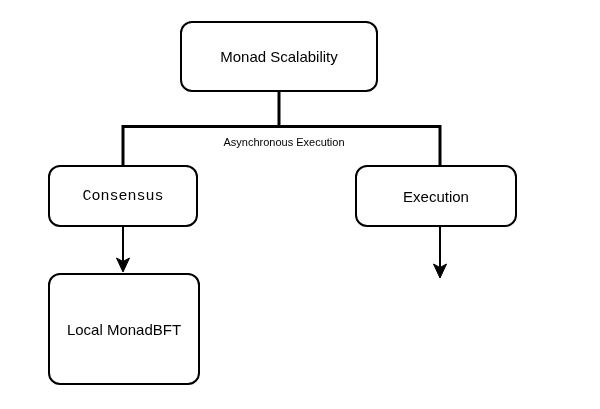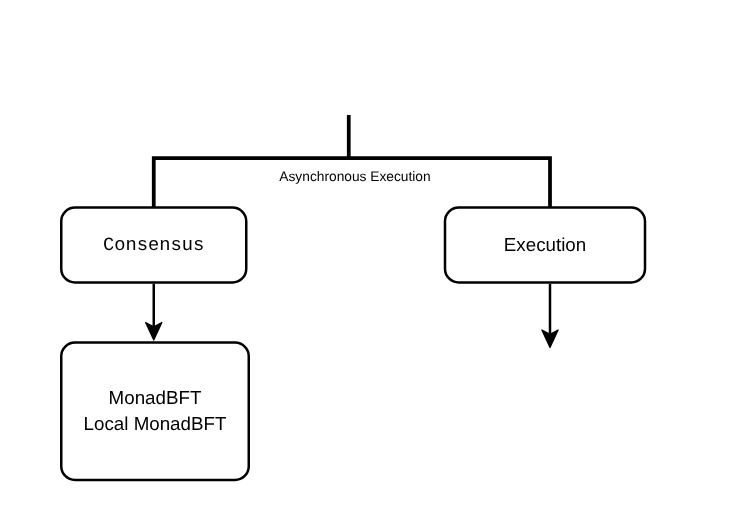--- a/index.html
+++ b/index.html
@@ -71,30 +71,32 @@
 
     <path d="M123 166 L123 126.5 L440 126.5 L440 166" stroke="#000000" stroke-width="3" fill="none" stroke-linejoin="miter"></path>
 
     <path d="M123 227 L123 261" stroke="#000000" stroke-width="2" fill="none"></path>
     <path d="M123 272 L116.5 258 L123 261.5 L129.5 258 Z" fill="#000000" stroke="#000000" stroke-width="1" stroke-linejoin="round"></path>
 
     <path d="M440 227 L440 267" stroke="#000000" stroke-width="2" fill="none"></path>
     <path d="M440 278 L433.5 264 L440 267.5 L446.5 264 Z" fill="#000000" stroke="#000000" stroke-width="1" stroke-linejoin="round"></path>
   </svg>
 
+  <div class="node" id="node-root">
+    <span>Monad Scalability</span>
+  </div>
 
   <div class="edge-label">Asynchronous Execution</div>
 
   <div class="node" id="node-consensus">
     <span>Consensus</span>
   </div>
 
   <div class="node" id="node-execution">
     <span>Execution</span>
   </div>
 
   <div class="node" id="node-monadbft">
-    <span>MonadBFT</span>
     <span>Local MonadBFT</span>
   </div>
 
 
 </div>
 
 </body></html>

